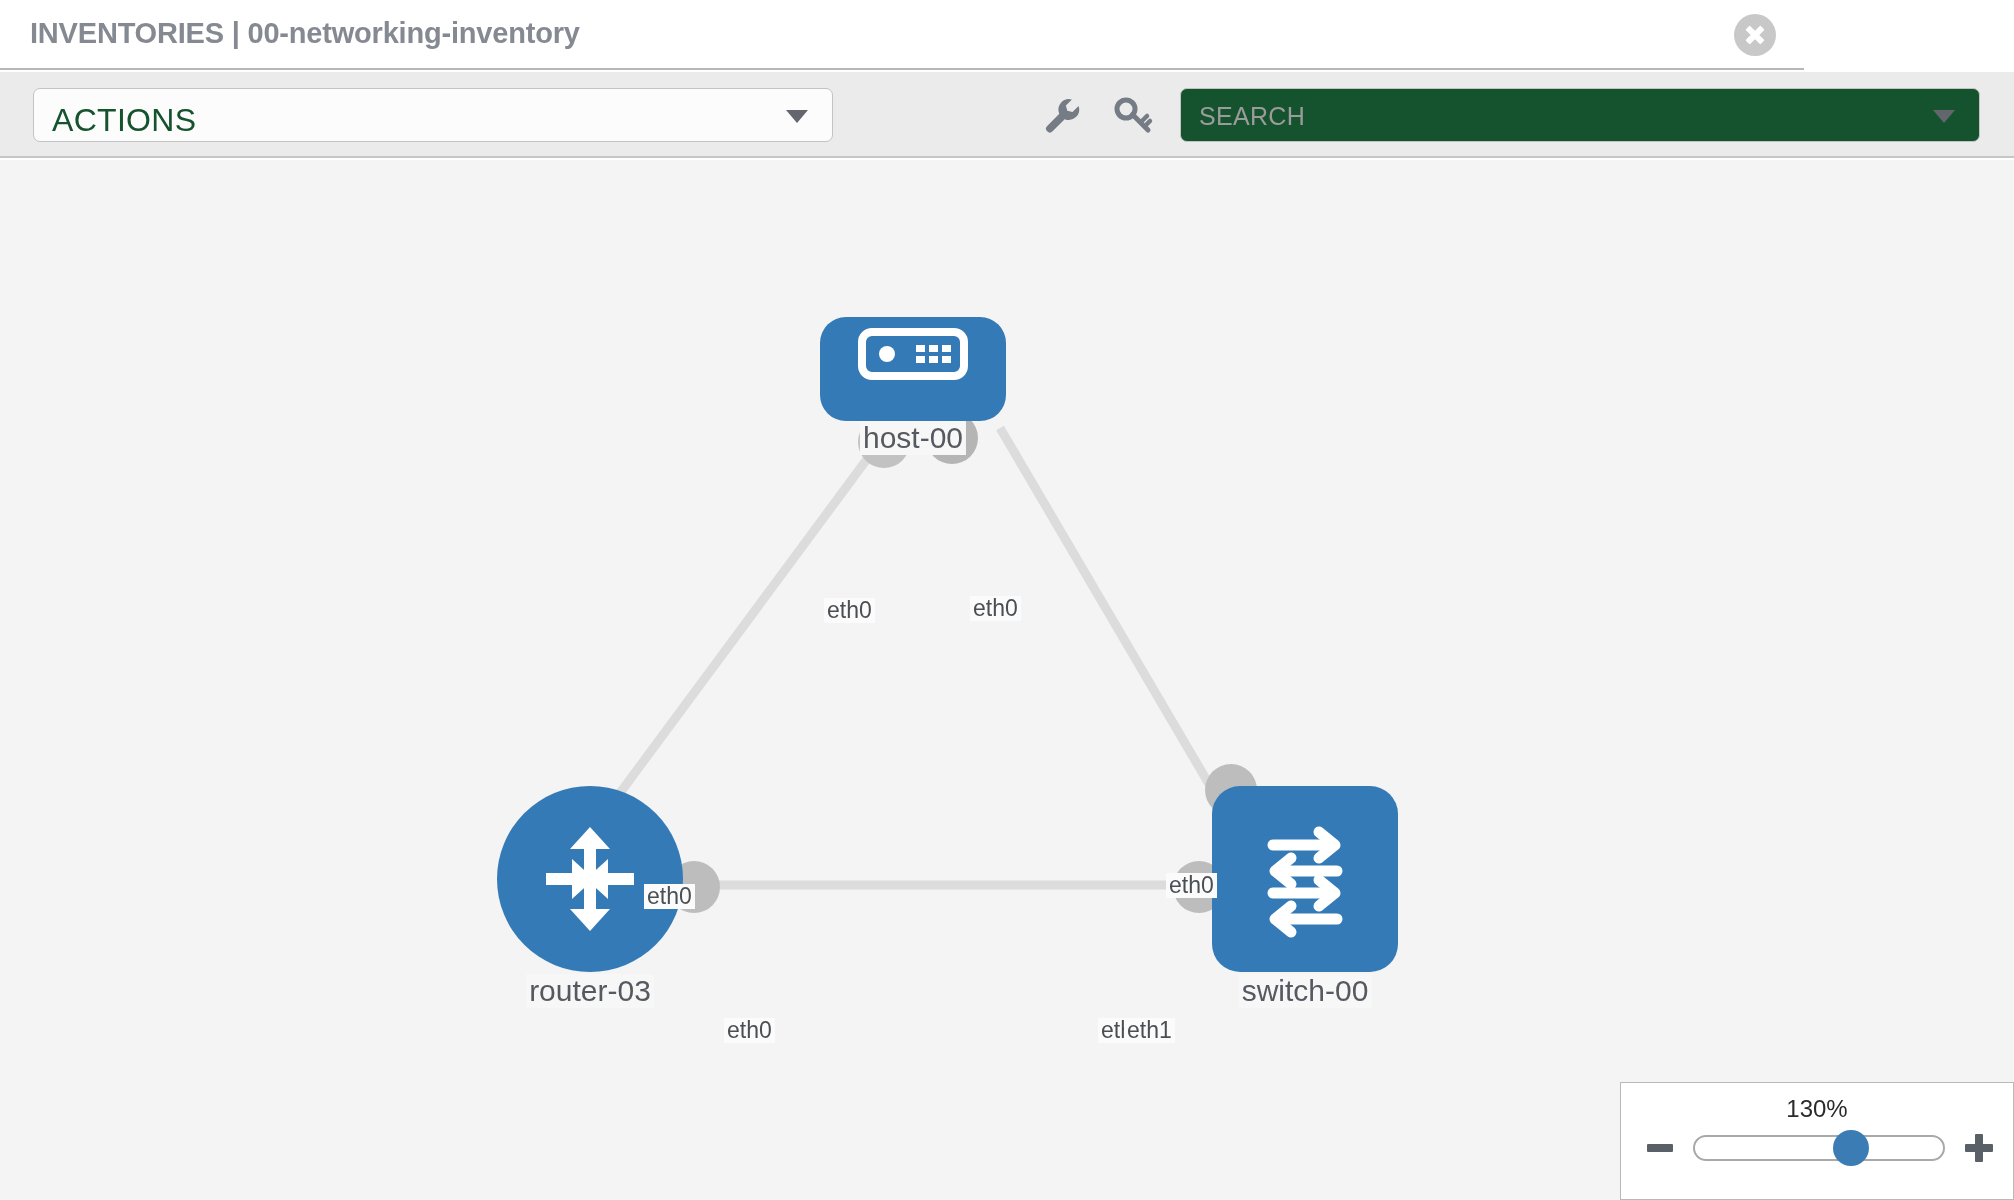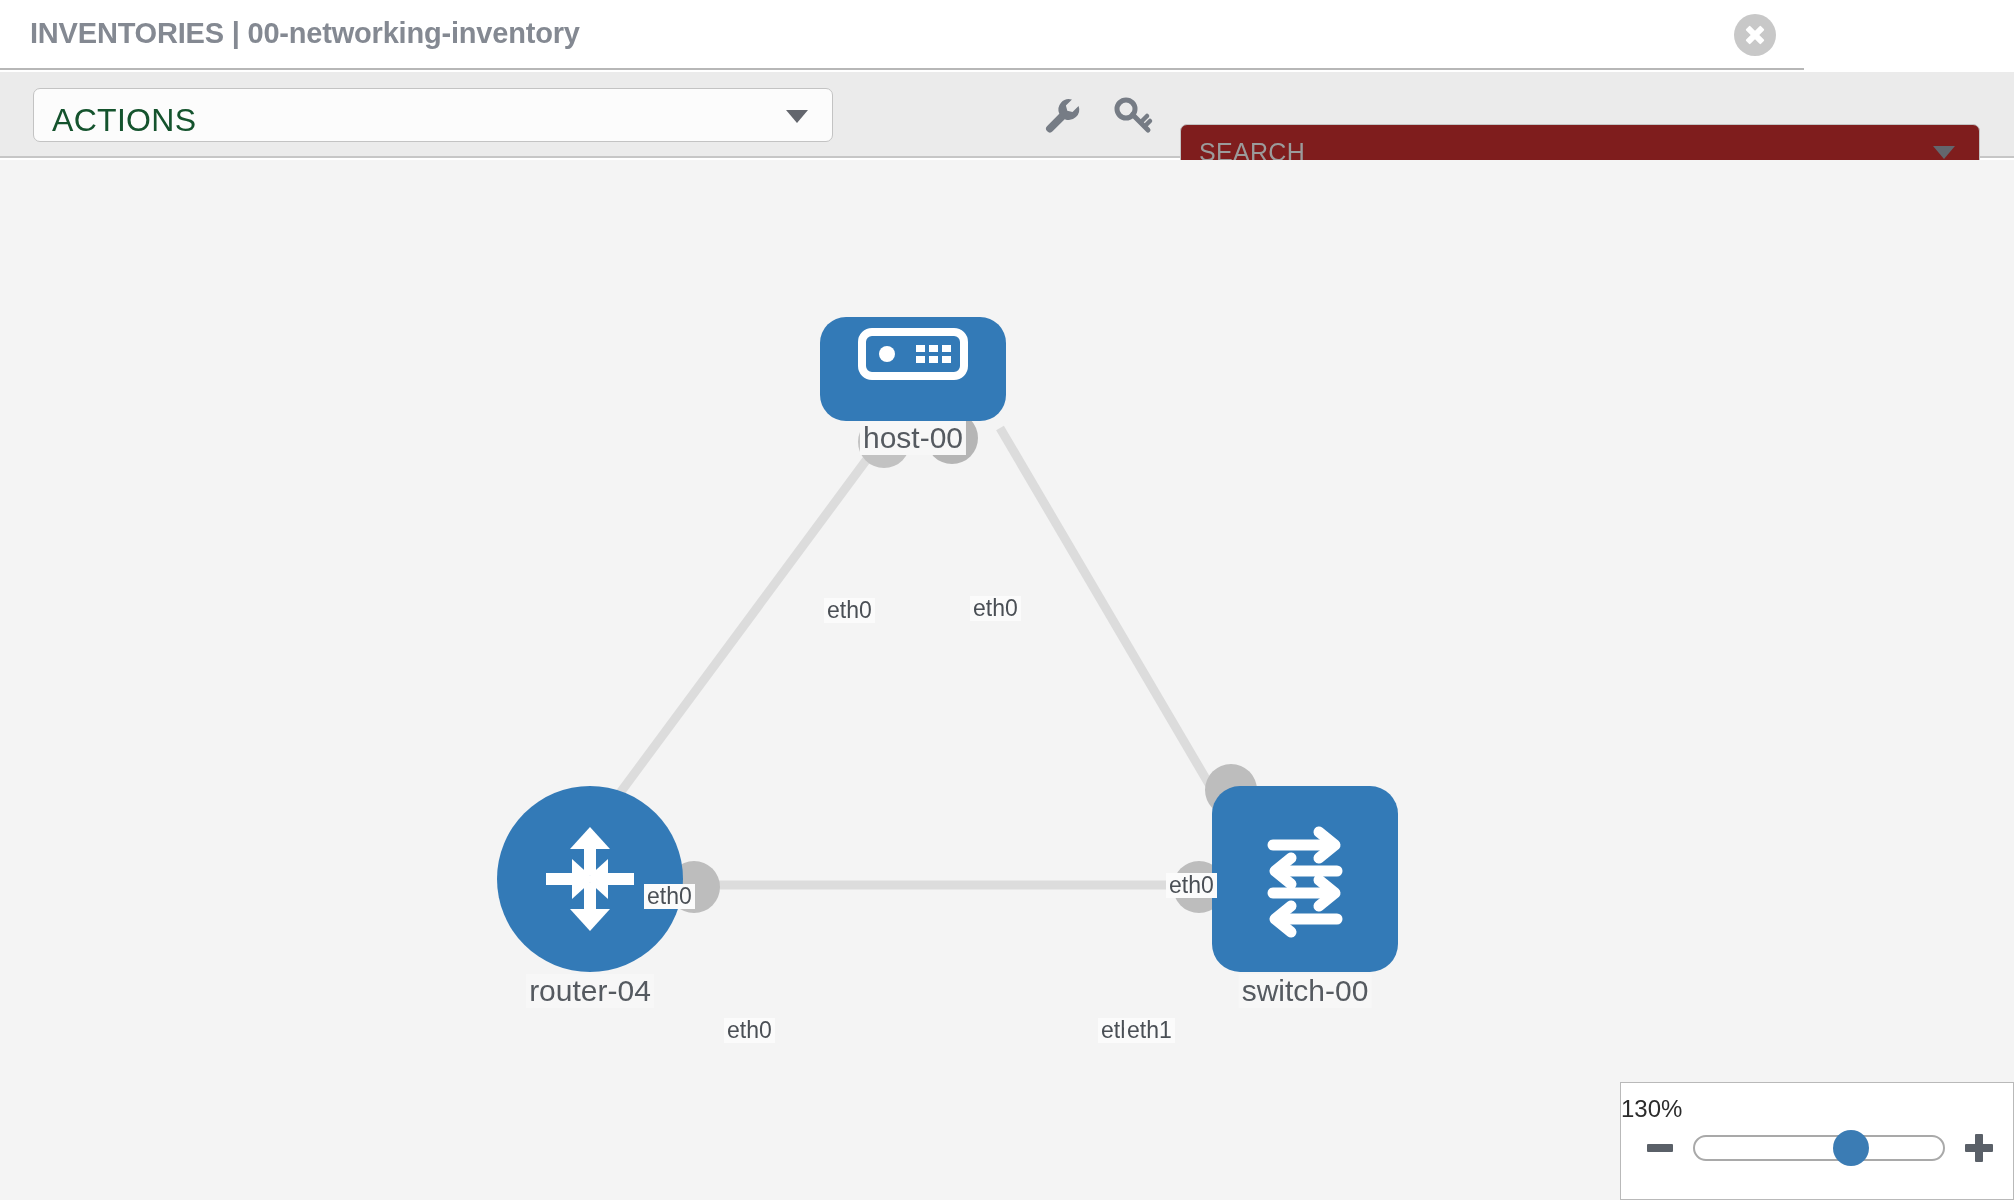--- a/index.html
+++ b/index.html
@@ -86,25 +86,24 @@
     width: 46px; height: 46px;
     cursor: pointer;
   }
   .tool-icon svg { display: block; }
   .wrench-icon { left: 1038px; }
   .key-icon    { left: 1110px; }
 
   .search-box {
     position: absolute; left: 1180px; top: 16px;
     width: 800px; height: 54px;
-    background: #7f1d1d;
+    background: #14532d;
     border: 1px solid #c3c3c3;
     border-radius: 7px;
     cursor: text;
-    margin-top: 36px;
   }
   .search-label {
     position: absolute; left: 18px; top: 13px;
     font-size: 25px;
     color: #9b9b9b;
     letter-spacing: 0.3px;
     font-stretch: condensed;
   }
 
   
@@ -163,21 +162,21 @@
   .zoom-panel {
     position: absolute;
     left: 1620px; top: 1082px;
     width: 394px; height: 118px;
     background: #ffffff;
     border: 1px solid #b9b9b9;
   }
   .zoom-value {
     position: absolute; left: 0; top: 12px;
     width: 100%;
-    text-align: left;
+    text-align: center;
     font-size: 24px;
     color: #2b2b2b;
   }
   .zoom-minus, .zoom-plus {
     position: absolute; top: 48px;
     width: 34px; height: 34px;
     cursor: pointer;
   }
   .zoom-minus { left: 24px; }
   .zoom-plus  { right: 16px; }
@@ -298,21 +297,21 @@
             <polygon points="60,112 80,90 40,90"></polygon>
 
             <rect x="16" y="54" width="40" height="12"></rect>
             <polygon points="64,60 42,40 42,80"></polygon>
 
             <rect x="64" y="54" width="40" height="12"></rect>
             <polygon points="56,60 78,40 78,80"></polygon>
           </g>
         </svg>
       </div>
-      <div class="node-label" style="top:188px;">router-04</div>
+      <div class="node-label" style="top:188px;">router-03</div>
     </div>
 
     <div class="node" id="node-switch" style="left:1212px; top:626px; width:186px; height:186px;">
       <div class="node-shape node-switch"></div>
       <div class="node-glyph">
         <svg width="120" height="120" viewBox="0 0 120 120">
           <g fill="none" stroke="#ffffff" stroke-width="11" stroke-linecap="round" stroke-linejoin="round">
 
             <path d="M28 26 H88"></path>
             <path d="M74 13 L90 26 L74 39"></path>

